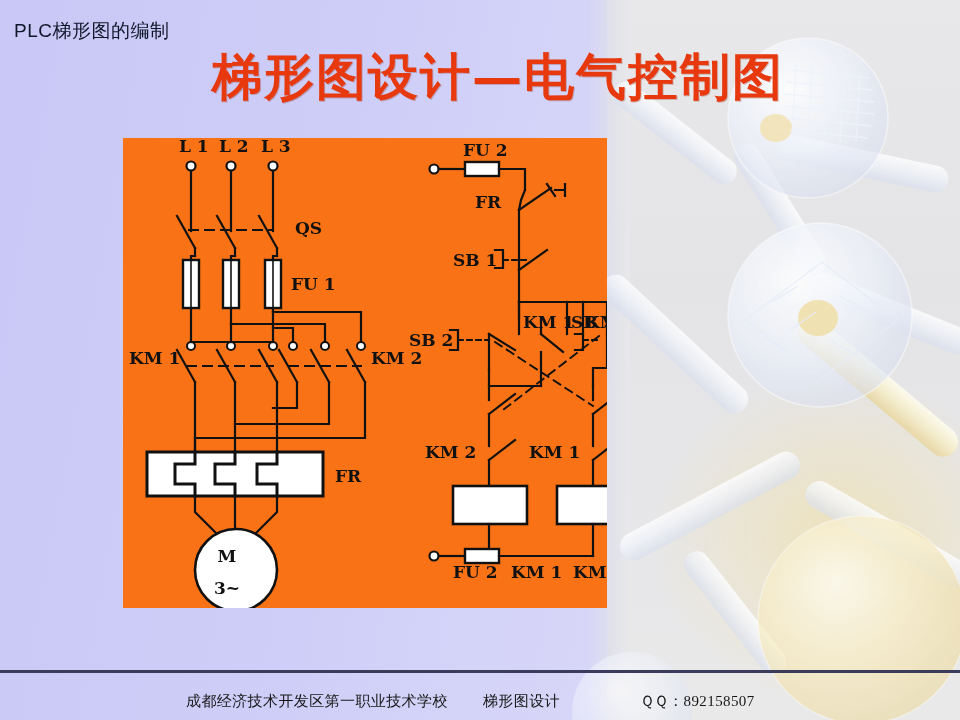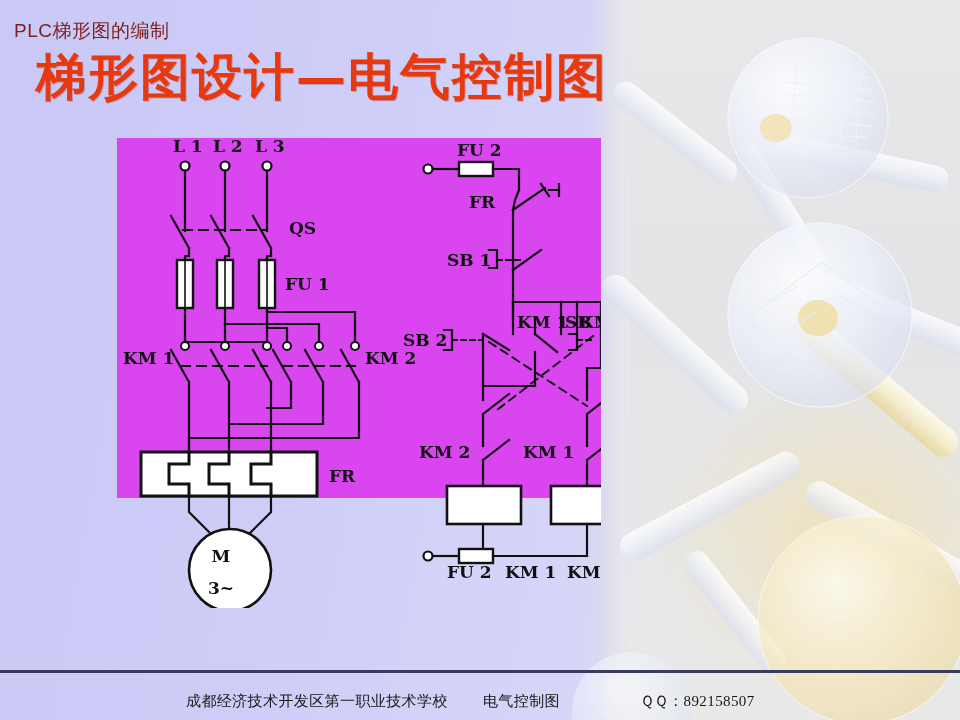--- a/index.html
+++ b/index.html
@@ -29,42 +29,42 @@
 
   
   .bg-art{
     position:absolute;right:0;top:0;width:420px;height:720px;
     opacity:.92;pointer-events:none;
   }
 
   
   .kicker{
     position:absolute;left:14px;top:18px;
-    font-size:19px;color:#7f1d1d;letter-spacing:.5px;
+    font-size:19px;color:#0f172a;letter-spacing:.5px;
     white-space:nowrap;
   }
 
   
   .title{
     position:absolute;left:0;top:48px;width:960px;
-    text-align:left;
+    text-align:center;
     font-family:"DejaVu Serif","Liberation Serif",serif;
     font-weight:700;
     font-size:50px;line-height:58px;
     color:#e8380d;
     letter-spacing:2px;
     text-shadow:1px 1px 0 rgba(120,20,0,.25);
     white-space:nowrap;
     padding-left:36px;box-sizing:border-box;
   }
 
   
   .figure{
-    position:absolute;left:117px;top:138px;width:484px;height:360px;
-    background:#d946ef;
+    position:absolute;left:123px;top:138px;width:484px;height:470px;
+    background:#f97316;
   }
   .figure svg{display:block;}
 
   
   .footer-rule{
     position:absolute;left:0;top:670px;width:960px;height:3px;
     background:#3b3b5c;
   }
   .footer-text{
     position:absolute;left:186px;top:692px;
@@ -345,18 +345,18 @@
         <text x="450" y="440">KM 2</text>
       </g>
     </svg>
   </div>
 
   <div class="footer-rule"></div>
 
   <div class="footer-text">
     <span>成都经济技术开发区第一职业技术学校</span>
     <span class="gap"></span>
-    <span>电气控制图</span>
+    <span>梯形图设计</span>
   </div>
 
   <div class="footer-qq">ＱＱ：892158507</div>
 
 </div>
 
 </body></html>

